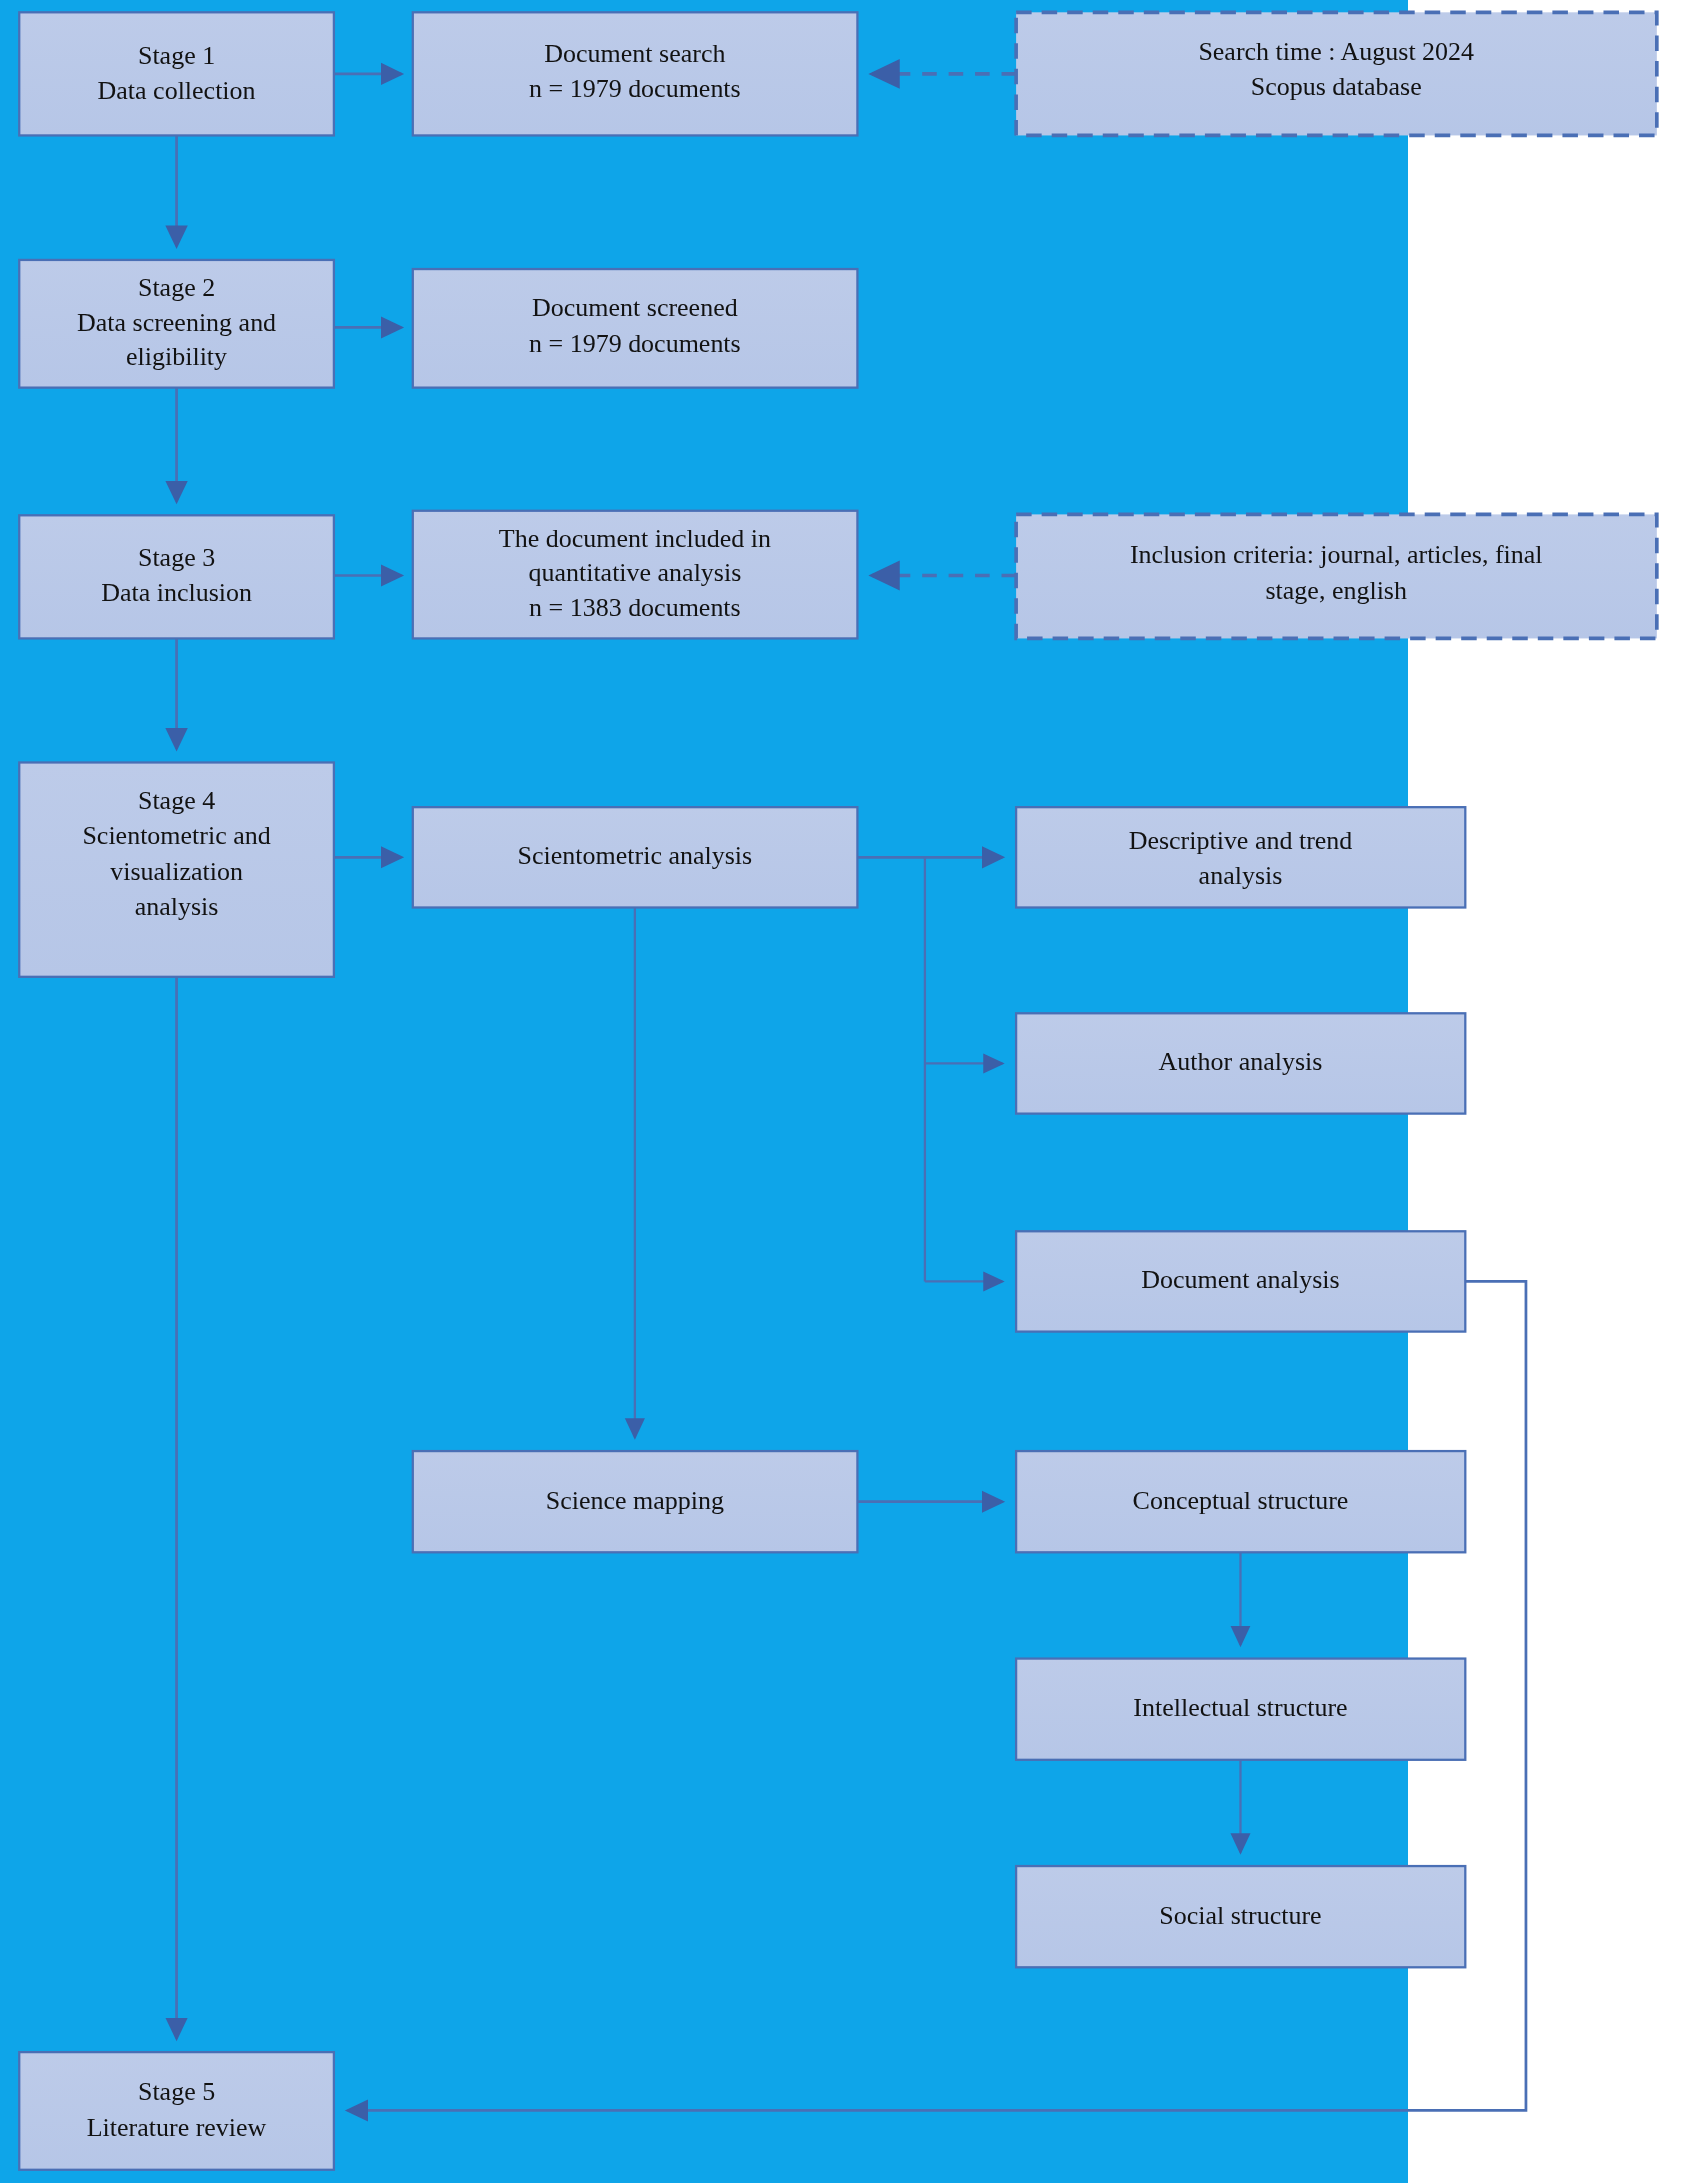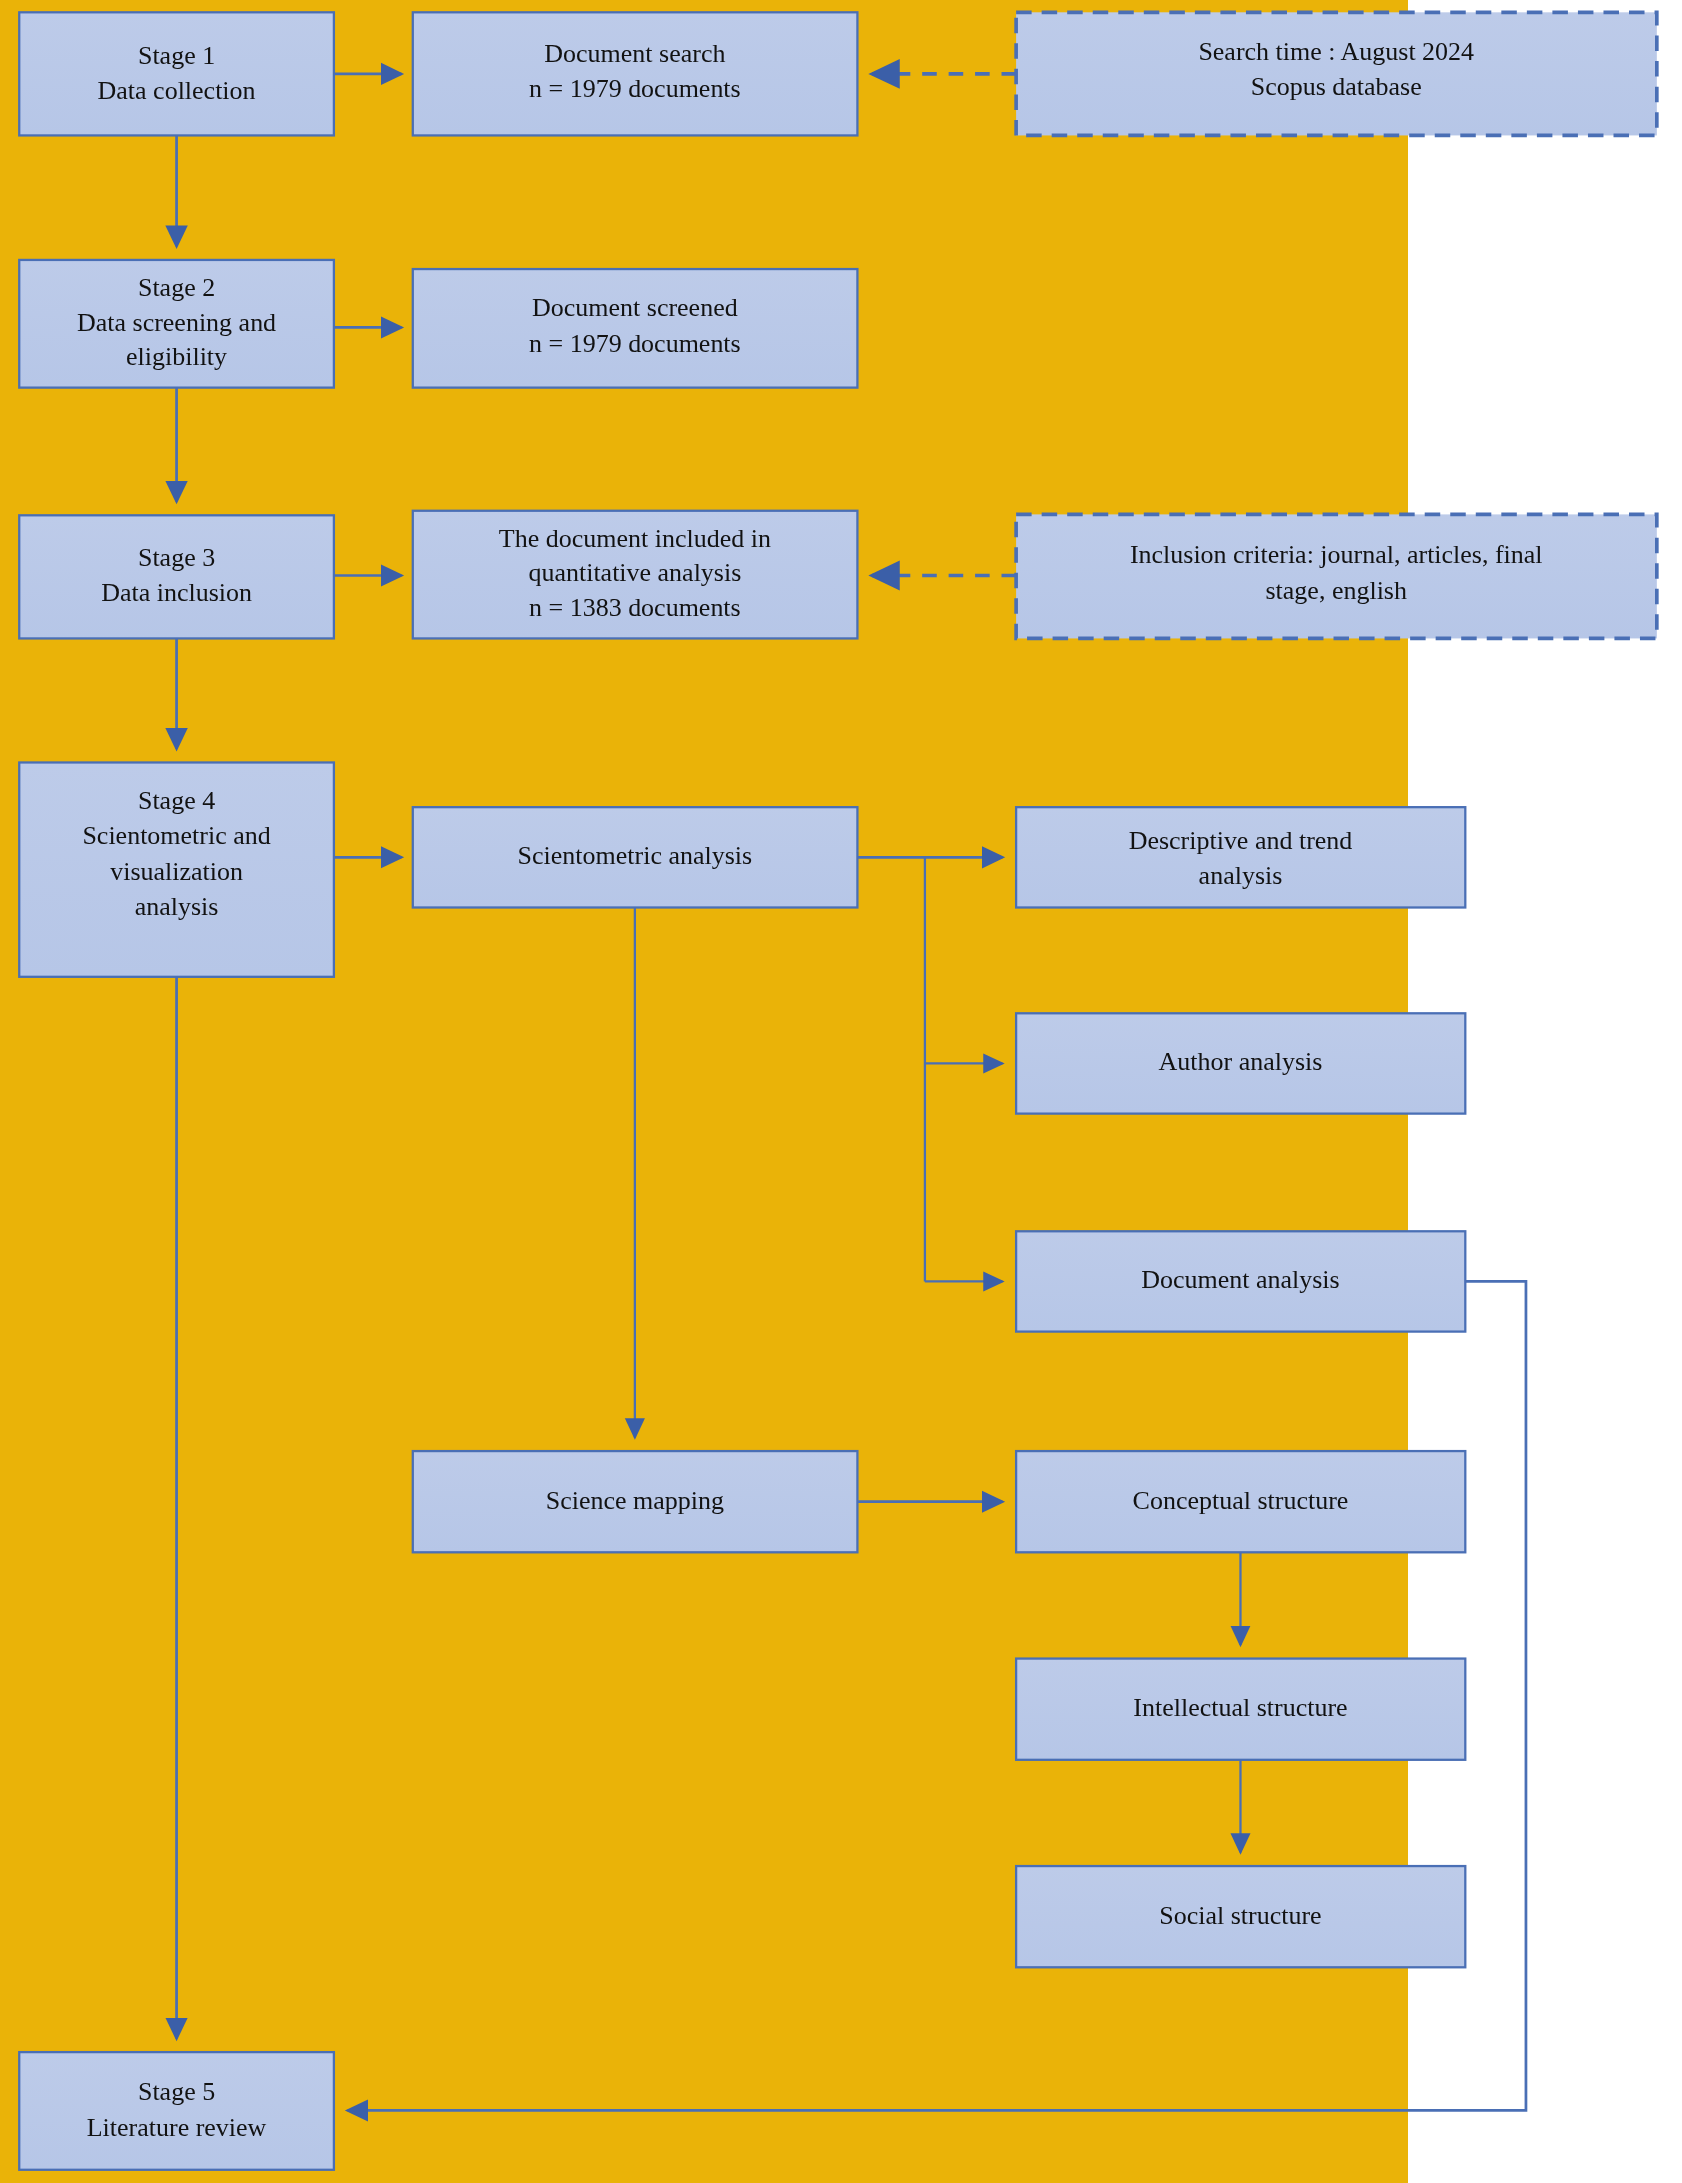--- a/index.html
+++ b/index.html
@@ -10,21 +10,21 @@
   body {
     width: 1682px;
     height: 2183px;
     font-family: "Liberation Serif", "DejaVu Serif", serif;
     overflow: hidden;
   }
   #flowchart-root {
     position: relative;
     width: 1408px;
     height: 2183px;
-    background: #eab308;
+    background: #0ea5e9;
   }
   svg.diagram {
     display: block;
     width: 1682px;
     height: 2183px;
   }
   .node-label {
     font-family: "Liberation Serif", "DejaVu Serif", serif;
     font-size: 57px;
     fill: #121212;

